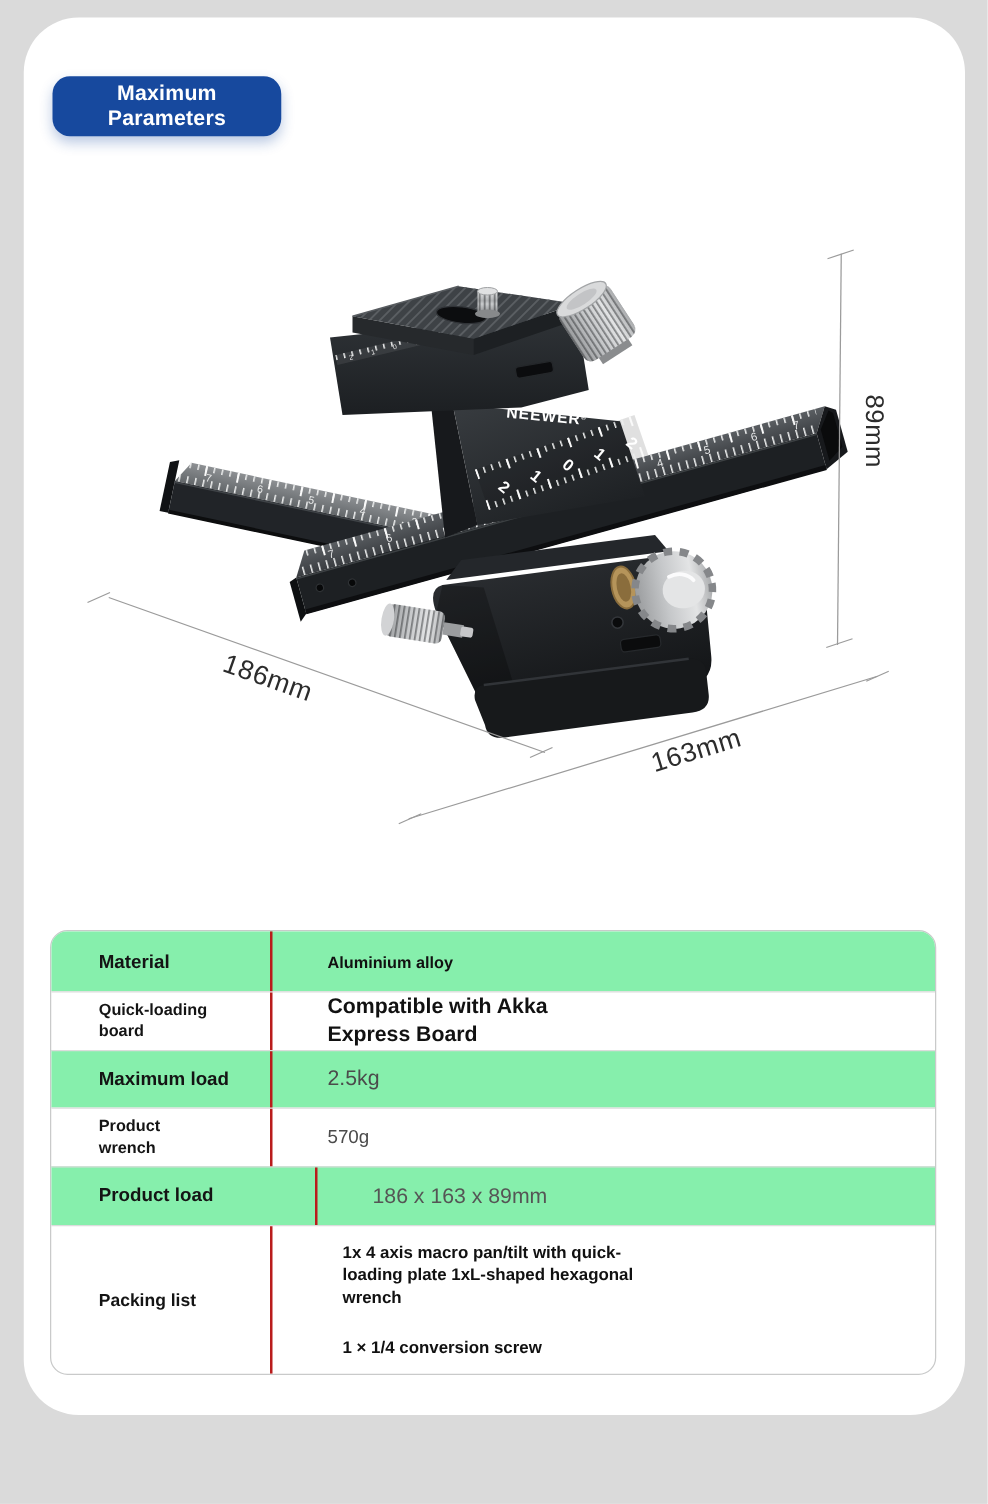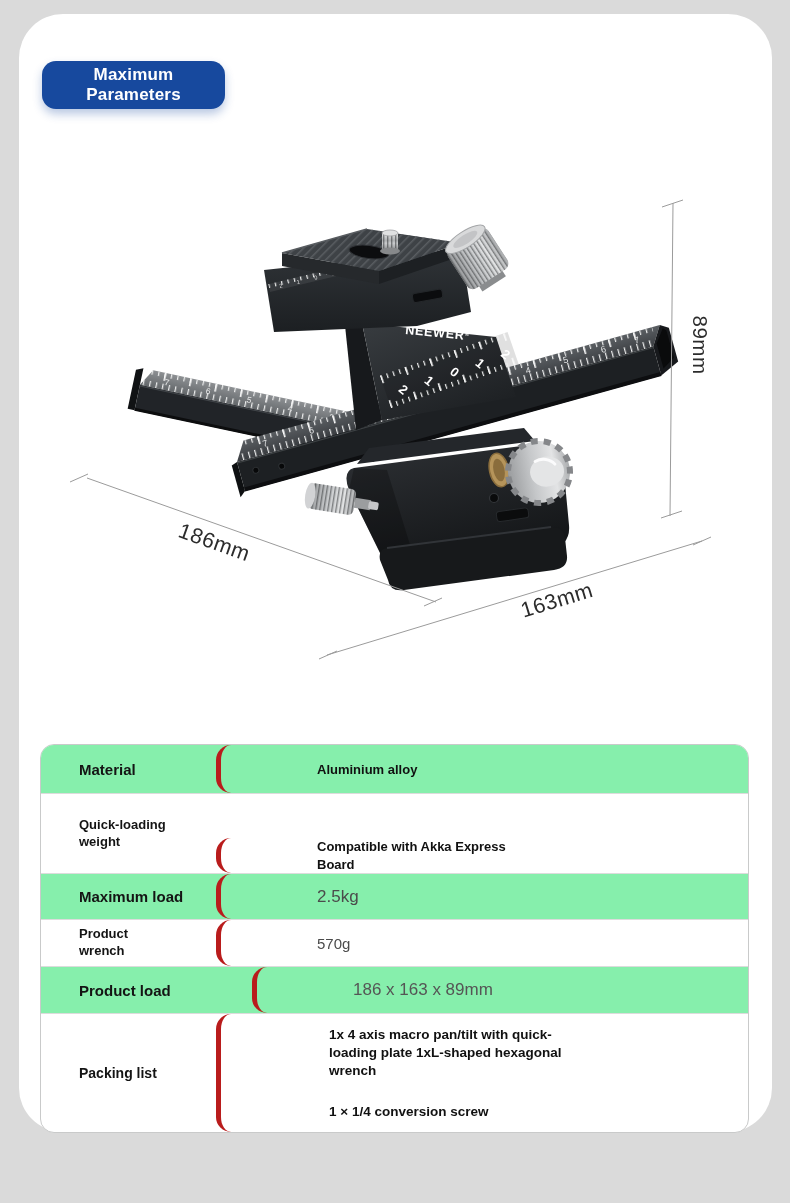--- a/index.html
+++ b/index.html
@@ -12,30 +12,30 @@
   .figure{position:absolute;left:0;top:126px;width:750px;height:550px;}
   .figure svg{display:block;width:750px;height:550px;}
   svg text{font-family:"Liberation Sans",sans-serif;}
 
   .spec{position:absolute;left:21px;top:730px;width:709px;background:#ffffff;border:1px solid #c9caca;
     border-radius:14px;overflow:hidden;box-sizing:border-box;}
   .row{display:flex;align-items:center;box-sizing:border-box;}
   .row+.row{border-top:1px solid #dcdcdc;}
   .row.gray{background:#86efac;}
   .lab{flex:0 0 175px;width:175px;padding-left:38px;box-sizing:border-box;font-weight:bold;color:#141414;}
-  .val{flex:1;align-self:stretch;border-left:5px solid #b91c1c;padding-left:96px;padding-right:16px;
-    box-sizing:border-box;display:flex;flex-direction:column;justify-content:center;border-radius:15px;}
+  .val{flex:1;align-self:stretch;border-left:2px solid #b91c1c;padding-left:44px;padding-right:16px;
+    box-sizing:border-box;display:flex;flex-direction:column;justify-content:center;}
   .r0{min-height:48px}.r1{min-height:45px}.r2{min-height:46px}.r3{min-height:47px}.r4{min-height:47px}.r5{min-height:104px}
   .r0 .lab,.r2 .lab,.r4 .lab{font-size:15px;}
   .r1 .lab,.r3 .lab{font-size:13px;line-height:1.3;}
   .r5 .lab{font-size:14px;}
   .r1 .lab span{display:block;max-width:112px;}
   .r3 .lab span{display:block;max-width:78px;}
   .r0 .val{font-weight:bold;font-size:13px;color:#111;}
-  .r1 .val{font-weight:bold;font-size:13px;color:#111;line-height:1.35;margin-top:44px;}
+  .r1 .val{font-weight:bold;font-size:17px;color:#111;line-height:1.35;}
   .r1 .val span{display:block;max-width:225px;}
   .r2 .val{font-size:17px;color:#4b4b4b;}
   .r3 .val{font-size:15px;color:#4b4b4b;}
   .r4 .val{font-size:17px;color:#555555;margin-left:36px;}
   .r5 .val p{margin:12px;font-weight:bold;font-size:13.5px;color:#111;line-height:1.32;max-width:264px;}
   .r5 .val p + p{margin-top:11px;}
 </style>
 </head>
 <body>
 
@@ -245,21 +245,21 @@
       </svg>
     </div>
 
     <div class="spec">
       <div class="row gray r0">
         <div class="lab">Material</div>
         <div class="val">Aluminium alloy</div>
       </div>
       <div class="row r1">
         <div class="lab">
-            <span>Quick-loading weight</span>
+            <span>Quick-loading board</span>
           </div>
         <div class="val">
             <span>Compatible with Akka Express Board</span>
           </div>
       </div>
       <div class="row gray r2">
         <div class="lab">Maximum load</div>
         <div class="val">2.5kg</div>
       </div>
       <div class="row r3">

